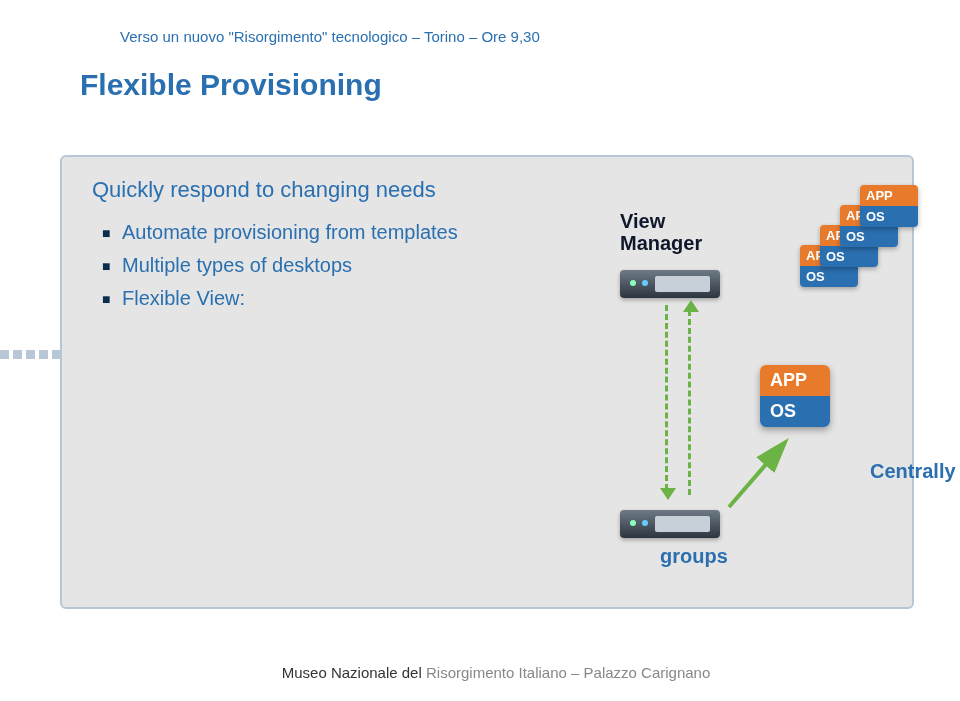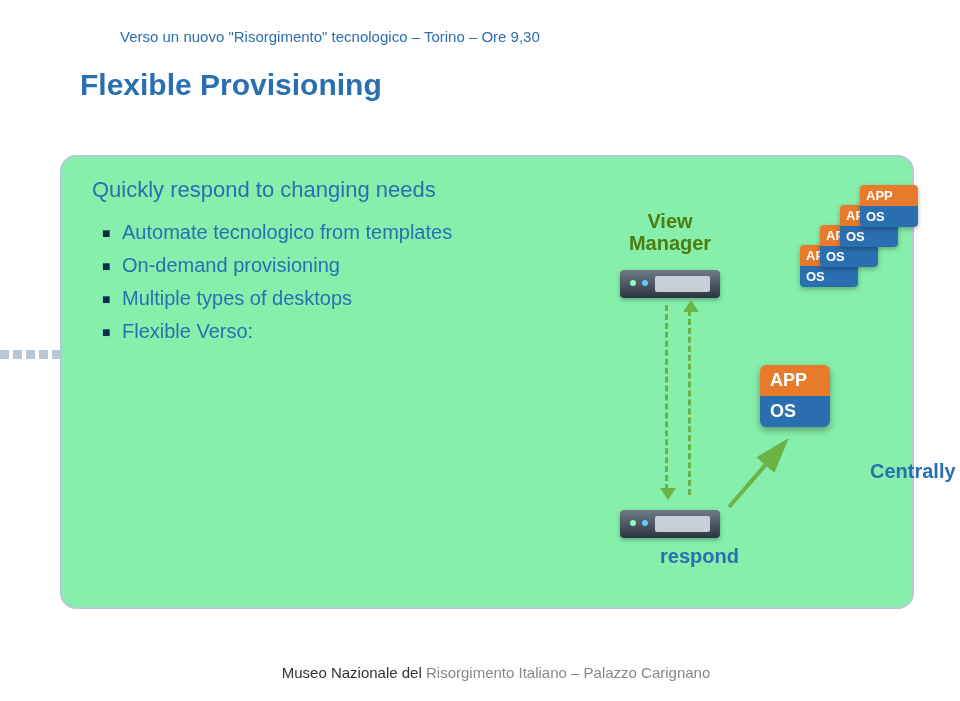--- a/index.html
+++ b/index.html
@@ -27,22 +27,22 @@
     font-weight: bold;
     color: #2a6fb0;
   }
   .content-panel {
     position: absolute;
     top: 155px;
     left: 60px;
     width: 850px;
     height: 450px;
     border: 2px solid #b8c7d6;
-    border-radius: 16px;
-    background: #86efac;
+    border-radius: 6px;
+    background: #e5e5e5;
   }
   .bullet-list {
     position: absolute;
     top: 20px;
     left: 30px;
     width: 470px;
   }
   .lead-text {
     font-size: 22px;
     color: #2a6fb0;
@@ -89,24 +89,24 @@
     width: 9px;
     height: 9px;
     background: #b8c7d6;
   }
   
   .view-manager-label {
     position: absolute;
     top: 210px;
     left: 620px;
     width: 100px;
-    text-align: center;
+    text-align: left;
     font-size: 20px;
     font-weight: bold;
-    color: #4d7c0f;
+    color: #0f172a;
     line-height: 1.1;
   }
   .vcenter-label {
     position: absolute;
     top: 545px;
     left: 660px;
     font-size: 20px;
     font-weight: bold;
     color: #2a6fb0;
   }
@@ -237,29 +237,28 @@
     <span></span>
     <span></span>
     <span></span>
     <span></span>
     <span></span>
 </div>
 
 <div class="content-panel">
   <div class="bullet-list">
     <div class="lead-text">Quickly respond to changing needs</div>
-    <div class="b1">Automate tecnologico from templates</div>
-    <div class="b1">On-demand provisioning</div>
+    <div class="b1">Automate provisioning from templates</div>
     <div class="b1">Multiple types of desktops</div>
-    <div class="b1">Flexible Verso:</div>
+    <div class="b1">Flexible View:</div>
   </div>
 </div>
 
 <div class="view-manager-label">View Manager</div>
-<div class="vcenter-label">respond</div>
+<div class="vcenter-label">groups</div>
 <div class="template-label">Centrally</div>
 
 <div class="server-box server1">
   <span class="led1"></span>
     <span class="led2"></span>
     <span class="slot"></span>
 </div>
 <div class="server-box server2">
   <span class="led1"></span>
     <span class="led2"></span>

